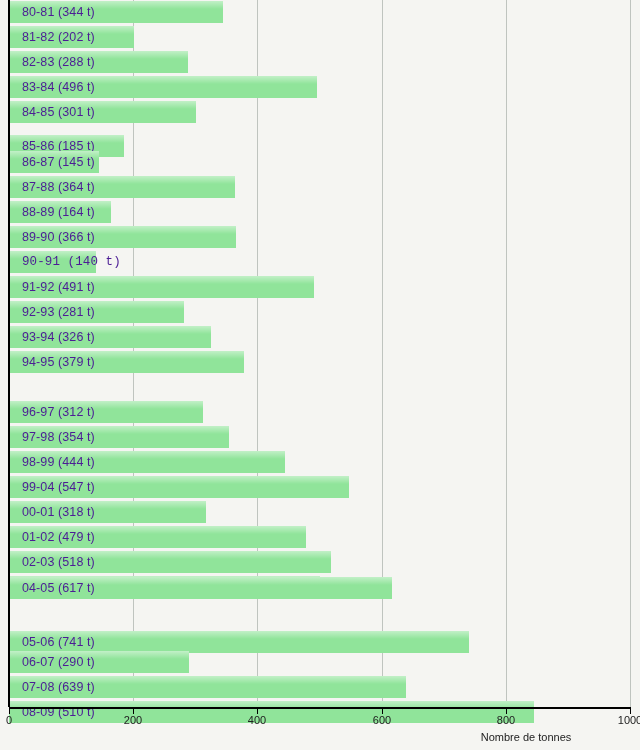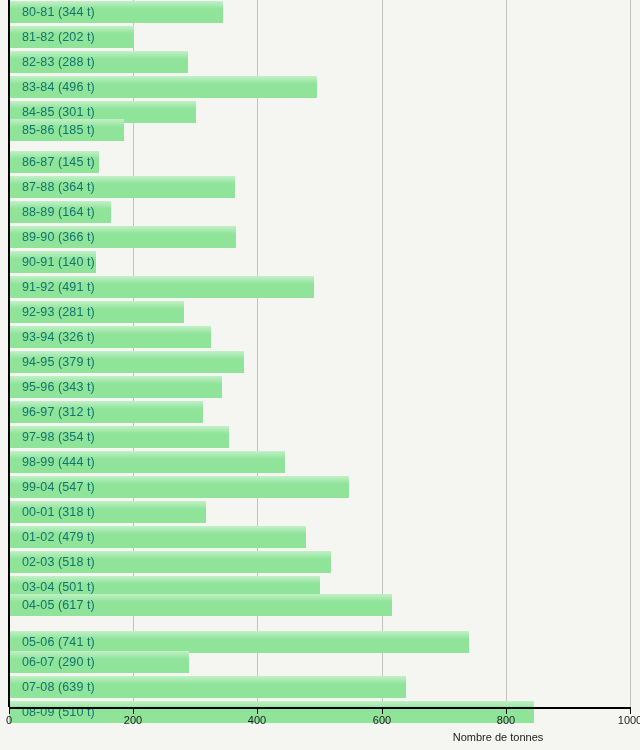--- a/index.html
+++ b/index.html
@@ -77,21 +77,21 @@
     background: linear-gradient(to bottom, rgba(255,255,255,0.45), rgba(255,255,255,0));
     pointer-events: none;
   }
   .bar-label {
     position: absolute;
     left: 22px;
     top: 1px;
     height: 22px;
     line-height: 22px;
     font-size: 12.5px;
-    color: #0f766e;
+    color: #4c1d95;
     white-space: nowrap;
     letter-spacing: 0.1px;
   }
 
   
   #axis-line {
     position: absolute;
     left: 9px;
     top: 707px;
     width: 622px;
@@ -127,21 +127,21 @@
     position: absolute;
     top: 731px;
     left: 0;
     width: 640px;
     text-align: center;
     font-size: 11px;
     color: #222222;
   }
   #x-axis-title-inner {
     position: relative;
-    left: 163px;
+    left: 191px;
     display: inline-block;
     padding-left: 30px;
   }
 </style>
 </head>
 <body>
 
 <div id="chart-root">
 
   <div id="plot-area">
@@ -176,21 +176,21 @@
             <div class="bar-sheen"></div>
           </div>
           <div class="bar-label">83-84 (496 t)</div>
         </div>
         <div class="bar-row" style="top: 100px;">
           <div class="bar" style="width: 187px; background: rgb(144, 228, 154);">
             <div class="bar-sheen"></div>
           </div>
           <div class="bar-label">84-85 (301 t)</div>
         </div>
-        <div class="bar-row" style="top: 118px;">
+        <div class="bar-row" style="top: 134px;">
           <div class="bar" style="width: 115px; background: rgb(144, 228, 154);">
             <div class="bar-sheen"></div>
           </div>
           <div class="bar-label">85-86 (185 t)</div>
         </div>
         <div class="bar-row" style="top: 150px;">
           <div class="bar" style="width: 90px; background: rgb(144, 228, 154);">
             <div class="bar-sheen"></div>
           </div>
           <div class="bar-label">86-87 (145 t)</div>
@@ -206,21 +206,21 @@
             <div class="bar-sheen"></div>
           </div>
           <div class="bar-label">88-89 (164 t)</div>
         </div>
         <div class="bar-row" style="top: 225px;">
           <div class="bar" style="width: 227px; background: rgb(144, 228, 154);">
             <div class="bar-sheen"></div>
           </div>
           <div class="bar-label">89-90 (366 t)</div>
         </div>
-        <div class="bar-row" style="top: 250px;">
+        <div class="bar-row" style="top: 250px; font-family: Liberation Mono, monospace;">
           <div class="bar" style="width: 87px; background: rgb(144, 228, 154);">
             <div class="bar-sheen"></div>
           </div>
           <div class="bar-label">90-91 (140 t)</div>
         </div>
         <div class="bar-row" style="top: 275px;">
           <div class="bar" style="width: 305px; background: rgb(144, 228, 154);">
             <div class="bar-sheen"></div>
           </div>
           <div class="bar-label">91-92 (491 t)</div>
@@ -236,26 +236,20 @@
             <div class="bar-sheen"></div>
           </div>
           <div class="bar-label">93-94 (326 t)</div>
         </div>
         <div class="bar-row" style="top: 350px;">
           <div class="bar" style="width: 235px; background: rgb(144, 228, 154);">
             <div class="bar-sheen"></div>
           </div>
           <div class="bar-label">94-95 (379 t)</div>
         </div>
-        <div class="bar-row" style="top: 375px;">
-          <div class="bar" style="width: 213px; background: rgb(144, 228, 154);">
-            <div class="bar-sheen"></div>
-          </div>
-          <div class="bar-label">95-96 (343 t)</div>
-        </div>
         <div class="bar-row" style="top: 400px;">
           <div class="bar" style="width: 194px; background: rgb(144, 228, 154);">
             <div class="bar-sheen"></div>
           </div>
           <div class="bar-label">96-97 (312 t)</div>
         </div>
         <div class="bar-row" style="top: 425px;">
           <div class="bar" style="width: 220px; background: rgb(144, 228, 154);">
             <div class="bar-sheen"></div>
           </div>
@@ -290,21 +284,21 @@
             <div class="bar-sheen"></div>
           </div>
           <div class="bar-label">02-03 (518 t)</div>
         </div>
         <div class="bar-row" style="top: 575px;">
           <div class="bar" style="width: 311px; background: rgb(144, 228, 154);">
             <div class="bar-sheen"></div>
           </div>
           <div class="bar-label">03-04 (501 t)</div>
         </div>
-        <div class="bar-row" style="top: 593px;">
+        <div class="bar-row" style="top: 576px;">
           <div class="bar" style="width: 383px; background: rgb(144, 228, 154);">
             <div class="bar-sheen"></div>
           </div>
           <div class="bar-label">04-05 (617 t)</div>
         </div>
         <div class="bar-row" style="top: 630px;">
           <div class="bar" style="width: 460px; background: rgb(144, 228, 154);">
             <div class="bar-sheen"></div>
           </div>
           <div class="bar-label">05-06 (741 t)</div>

